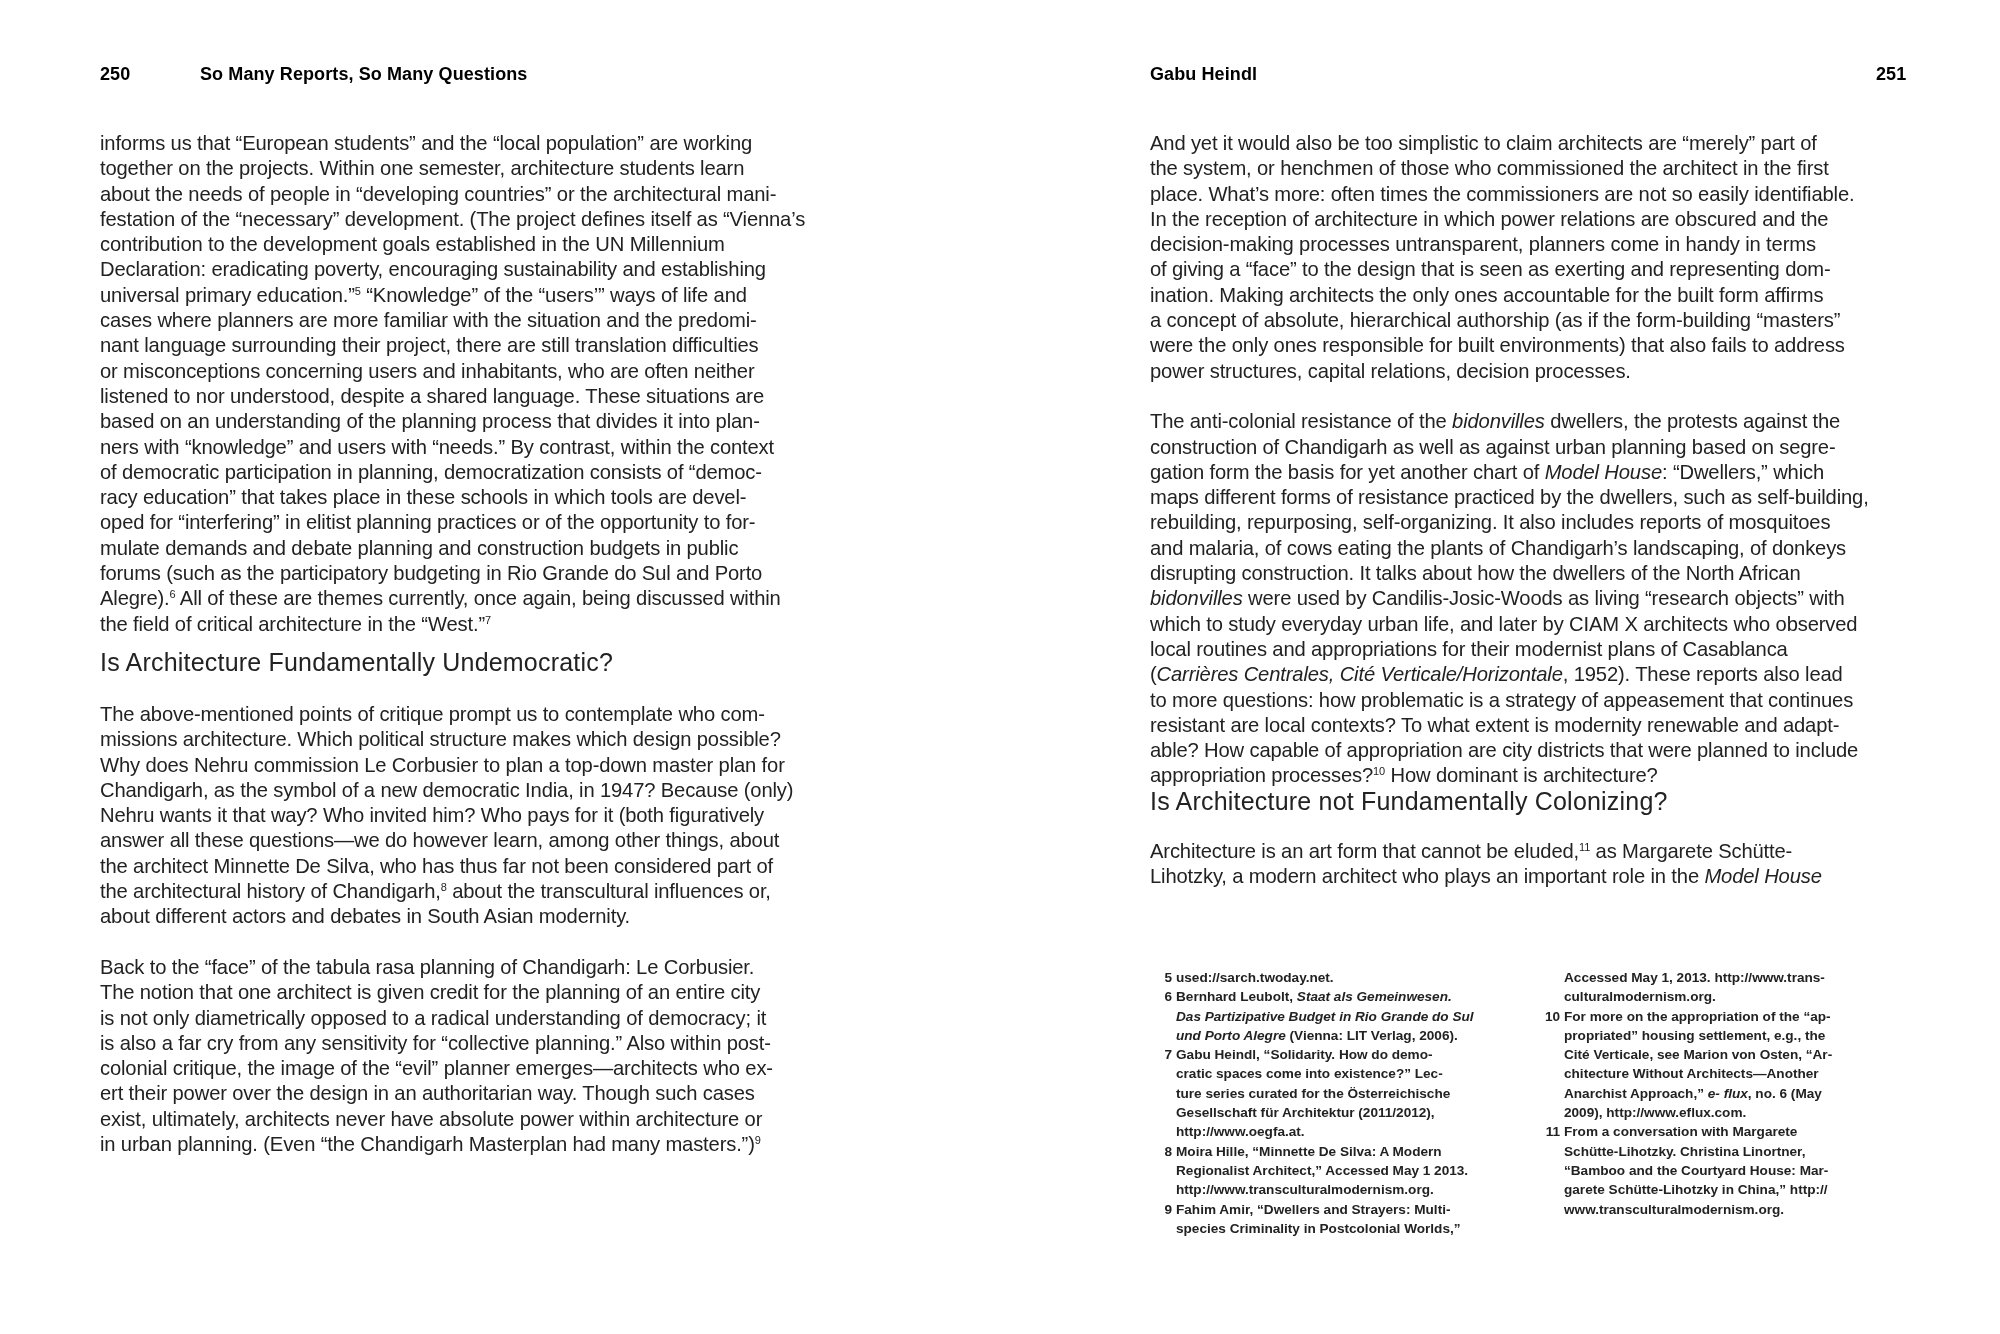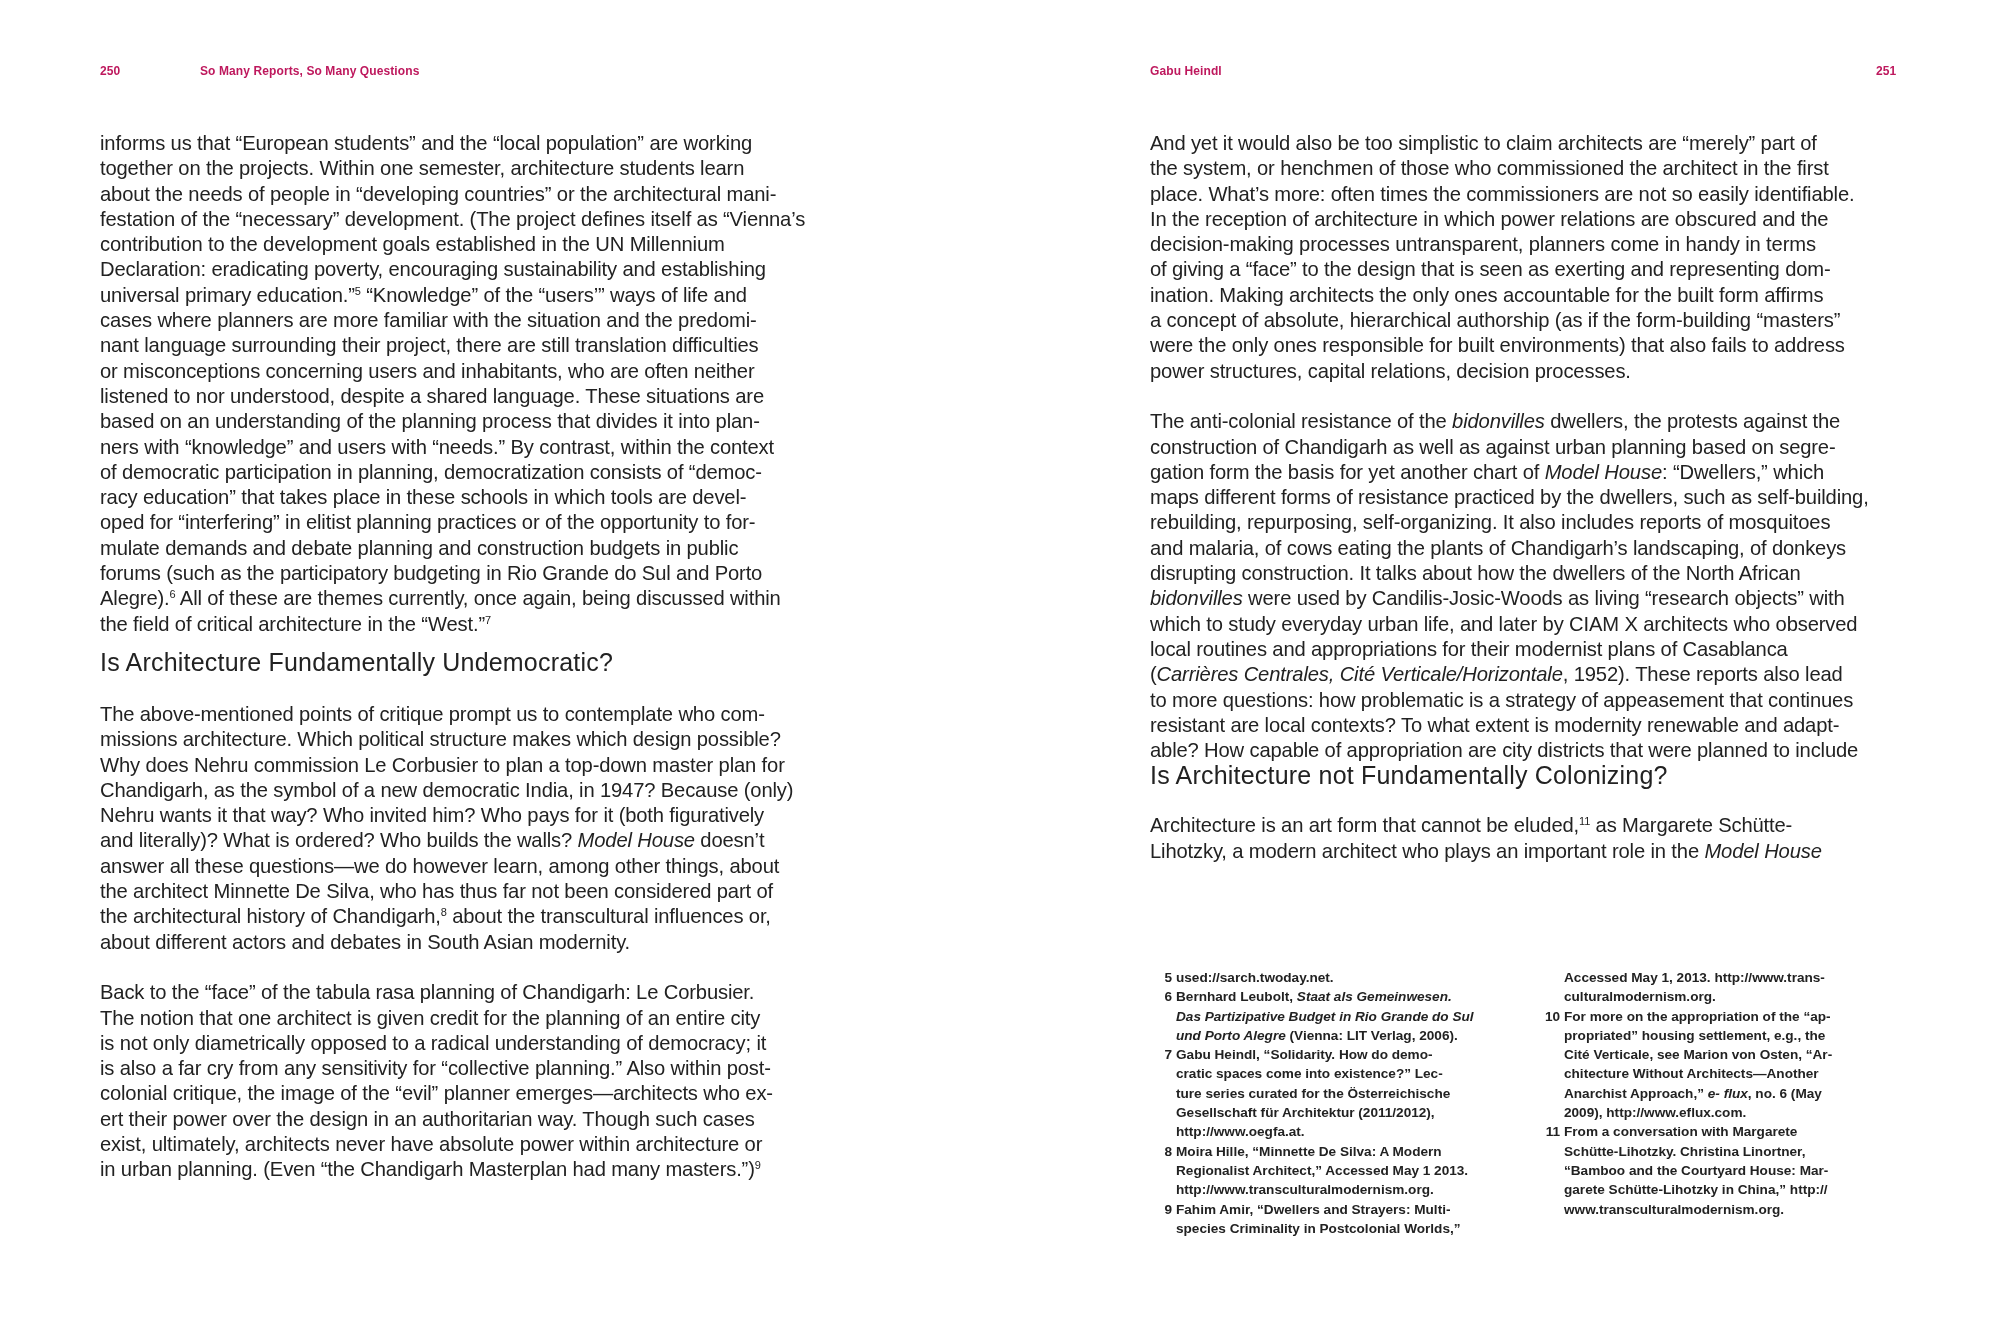--- a/index.html
+++ b/index.html
@@ -1,20 +1,20 @@
 <!DOCTYPE html>
 <html><head>
 <meta charset="utf-8">
 <style>
   html,body{margin:0;padding:0;}
   body{width:2000px;height:1334px;background:#ffffff;position:relative;overflow:hidden;color:#1b1b1b;font-family:"Liberation Sans",sans-serif;}
   .page{position:absolute;top:0;height:1334px;}
   .page.left{left:0;width:1000px;}
   .page.right{left:1000px;width:1000px;}
-  .running-head{position:absolute;top:64px;font-size:12px;font-weight:bold;letter-spacing:0.1px;color:#be185d;}
+  .running-head{position:absolute;top:64px;font-size:18px;font-weight:bold;letter-spacing:0.1px;color:#000000;}
   .body-text{position:absolute;width:760px;font-size:20.2px;line-height:25.3px;letter-spacing:-0.15px;color:#222;}
   .body-text p{margin:0 0 25.3px 0;text-align:left;}
   .body-text p .ln{display:block;white-space:nowrap;}
   .heading{font-size:25px;line-height:30px;margin:0;color:#222;font-weight:normal;letter-spacing:0.2px;}
   sup{font-size:11px;line-height:0;vertical-align:7px;}
   .footnotes{position:absolute;top:968px;font-size:13.6px;line-height:19.3px;font-weight:bold;color:#222;}
   .fn-col{position:absolute;top:0;width:330px;}
   .fn{position:relative;padding-left:26px;}
   .fn .num{position:absolute;left:0;top:0;width:22px;text-align:right;}
   .fn .ln{display:block;white-space:nowrap;}
@@ -53,21 +53,20 @@
         </p>
       </div>
     <h2 class="heading" style="margin-top:10px;margin-bottom:25px;">Is Architecture Fundamentally Undemocratic?</h2>
     <div>
         <p>
           <span class="ln">The above-mentioned points of critique prompt us to contemplate who com-</span>
           <span class="ln">missions architecture. Which political structure makes which design possible?</span>
           <span class="ln">Why does Nehru commission Le Corbusier to plan a top-down master plan for</span>
           <span class="ln">Chandigarh, as the symbol of a new democratic India, in 1947? Because (only)</span>
           <span class="ln">Nehru wants it that way? Who invited him? Who pays for it (both figuratively</span>
-          <span class="ln">and literally)? What is ordered? Who builds the walls? <em>Model House</em> doesn’t</span>
           <span class="ln">answer all these questions—we do however learn, among other things, about</span>
           <span class="ln">the architect Minnette De Silva, who has thus far not been considered part of</span>
           <span class="ln">the architectural history of Chandigarh,<sup>8</sup> about the transcultural influences or,</span>
           <span class="ln">about different actors and debates in South Asian modernity.</span>
         </p>
         <p style="margin-bottom: 0px;">
           <span class="ln">Back to the “face” of the tabula rasa planning of Chandigarh: Le Corbusier.</span>
           <span class="ln">The notion that one architect is given credit for the planning of an entire city</span>
           <span class="ln">is not only diametrically opposed to a radical understanding of democracy; it</span>
           <span class="ln">is also a far cry from any sensitivity for “collective planning.” Also within post-</span>
@@ -106,20 +105,21 @@
           <span class="ln">rebuilding, repurposing, self-organizing. It also includes reports of mosquitoes</span>
           <span class="ln">and malaria, of cows eating the plants of Chandigarh’s landscaping, of donkeys</span>
           <span class="ln">disrupting construction. It talks about how the dwellers of the North African</span>
           <span class="ln"><em>bidonvilles</em> were used by Candilis-Josic-Woods as living “research objects” with</span>
           <span class="ln">which to study everyday urban life, and later by CIAM X architects who observed</span>
           <span class="ln">local routines and appropriations for their modernist plans of Casablanca</span>
           <span class="ln">(<em>Carrières Centrales, Cité Verticale/Horizontale</em>, 1952). These reports also lead</span>
           <span class="ln">to more questions: how problematic is a strategy of appeasement that continues</span>
           <span class="ln">resistant are local contexts? To what extent is modernity renewable and adapt-</span>
           <span class="ln">able? How capable of appropriation are city districts that were planned to include</span>
+          <span class="ln">appropriation processes?<sup>10</sup> How dominant is architecture?</span>
         </p>
       </div>
     <h2 class="heading" style="margin-top:-3px;margin-bottom:23px;">Is Architecture not Fundamentally Colonizing?</h2>
     <div>
         <p style="margin-bottom: 0px;">
           <span class="ln">Architecture is an art form that cannot be eluded,<sup>11</sup> as Margarete Schütte-</span>
           <span class="ln">Lihotzky, a modern architect who plays an important role in the <em>Model House</em></span>
         </p>
       </div>
   </div>

